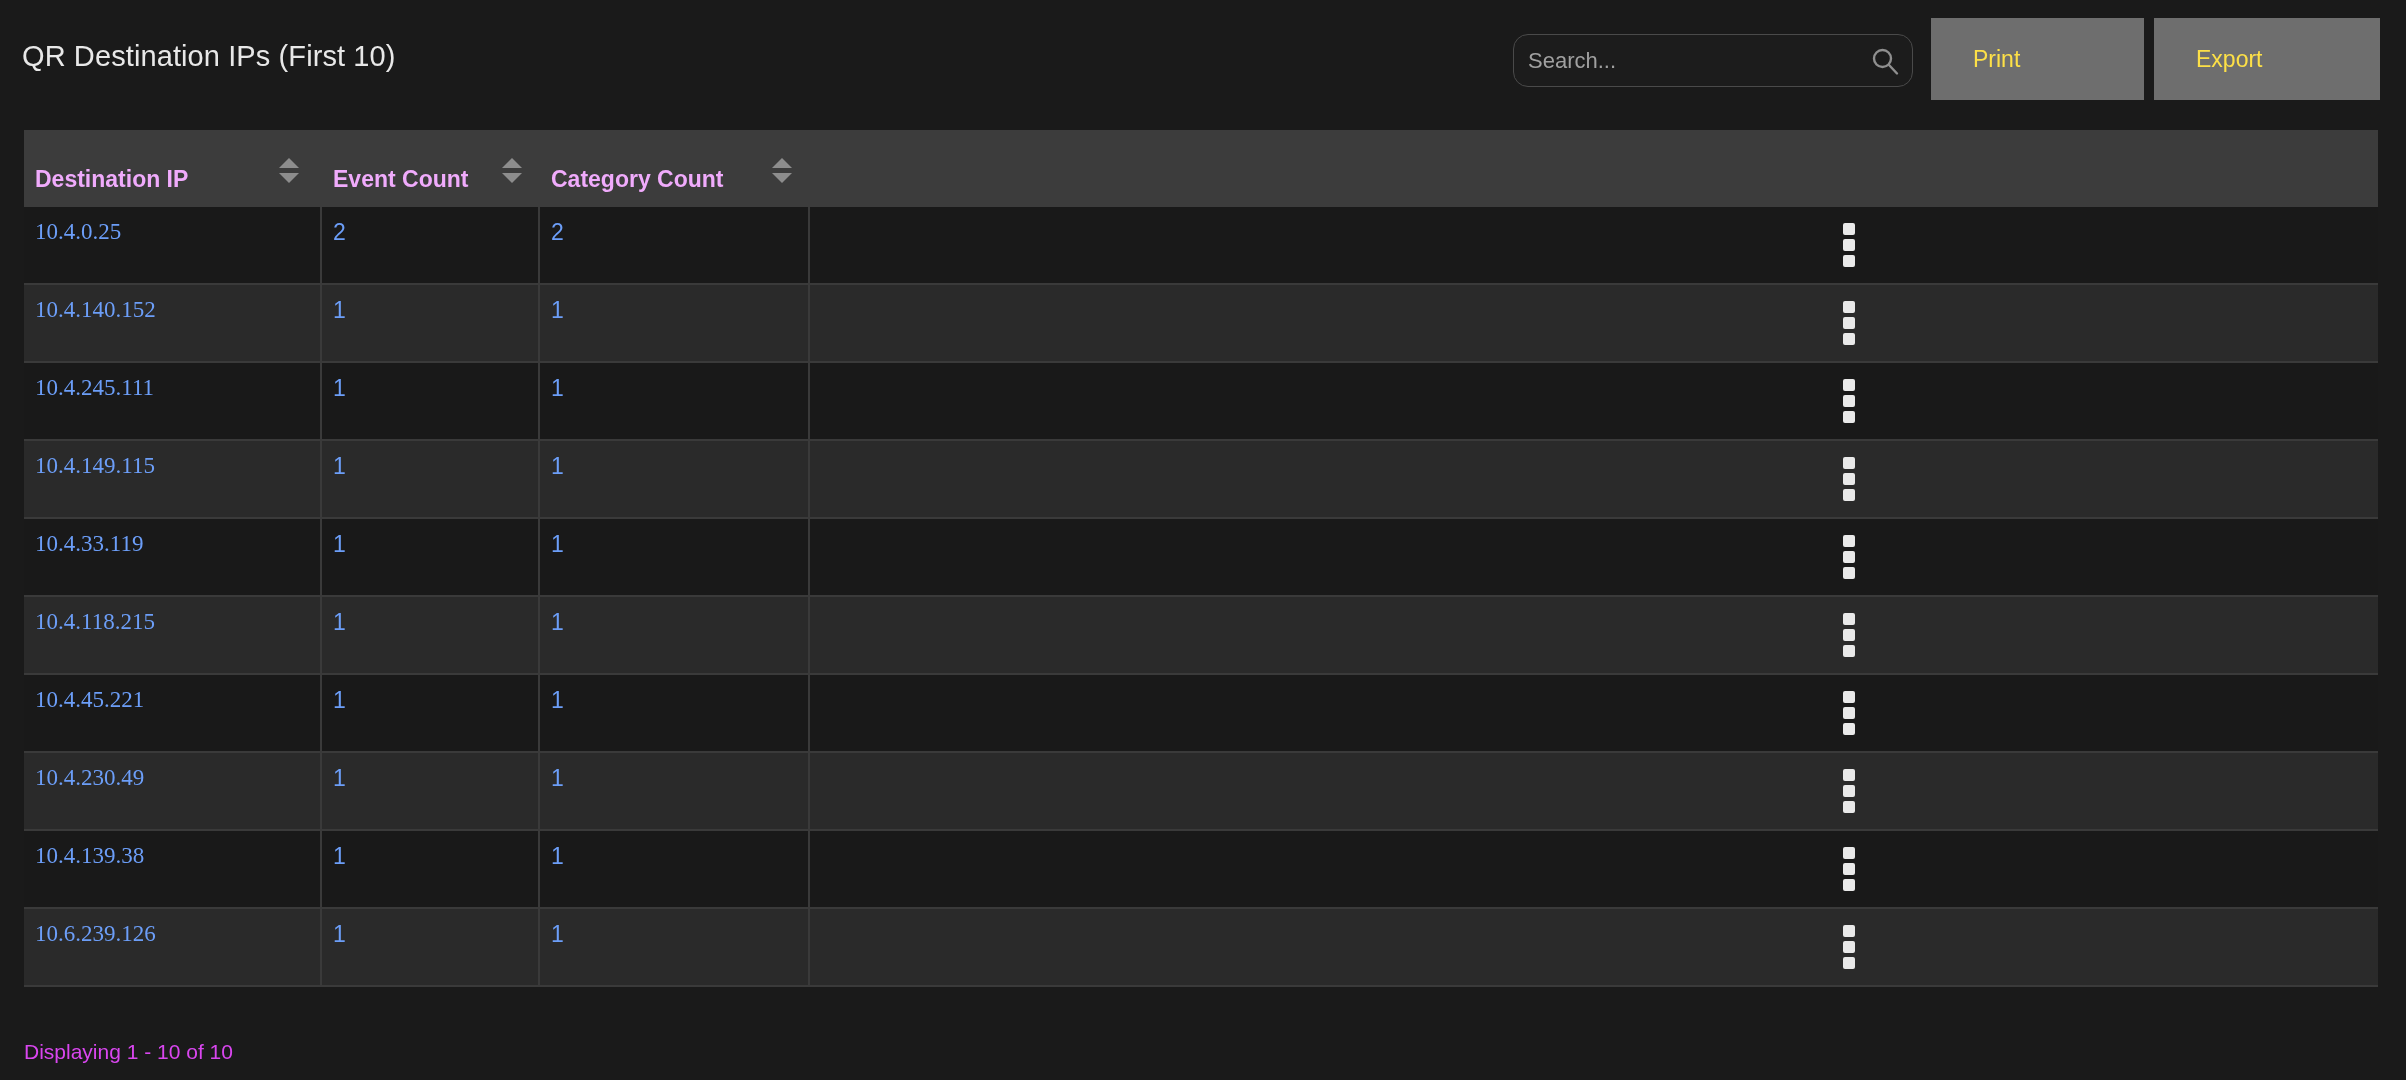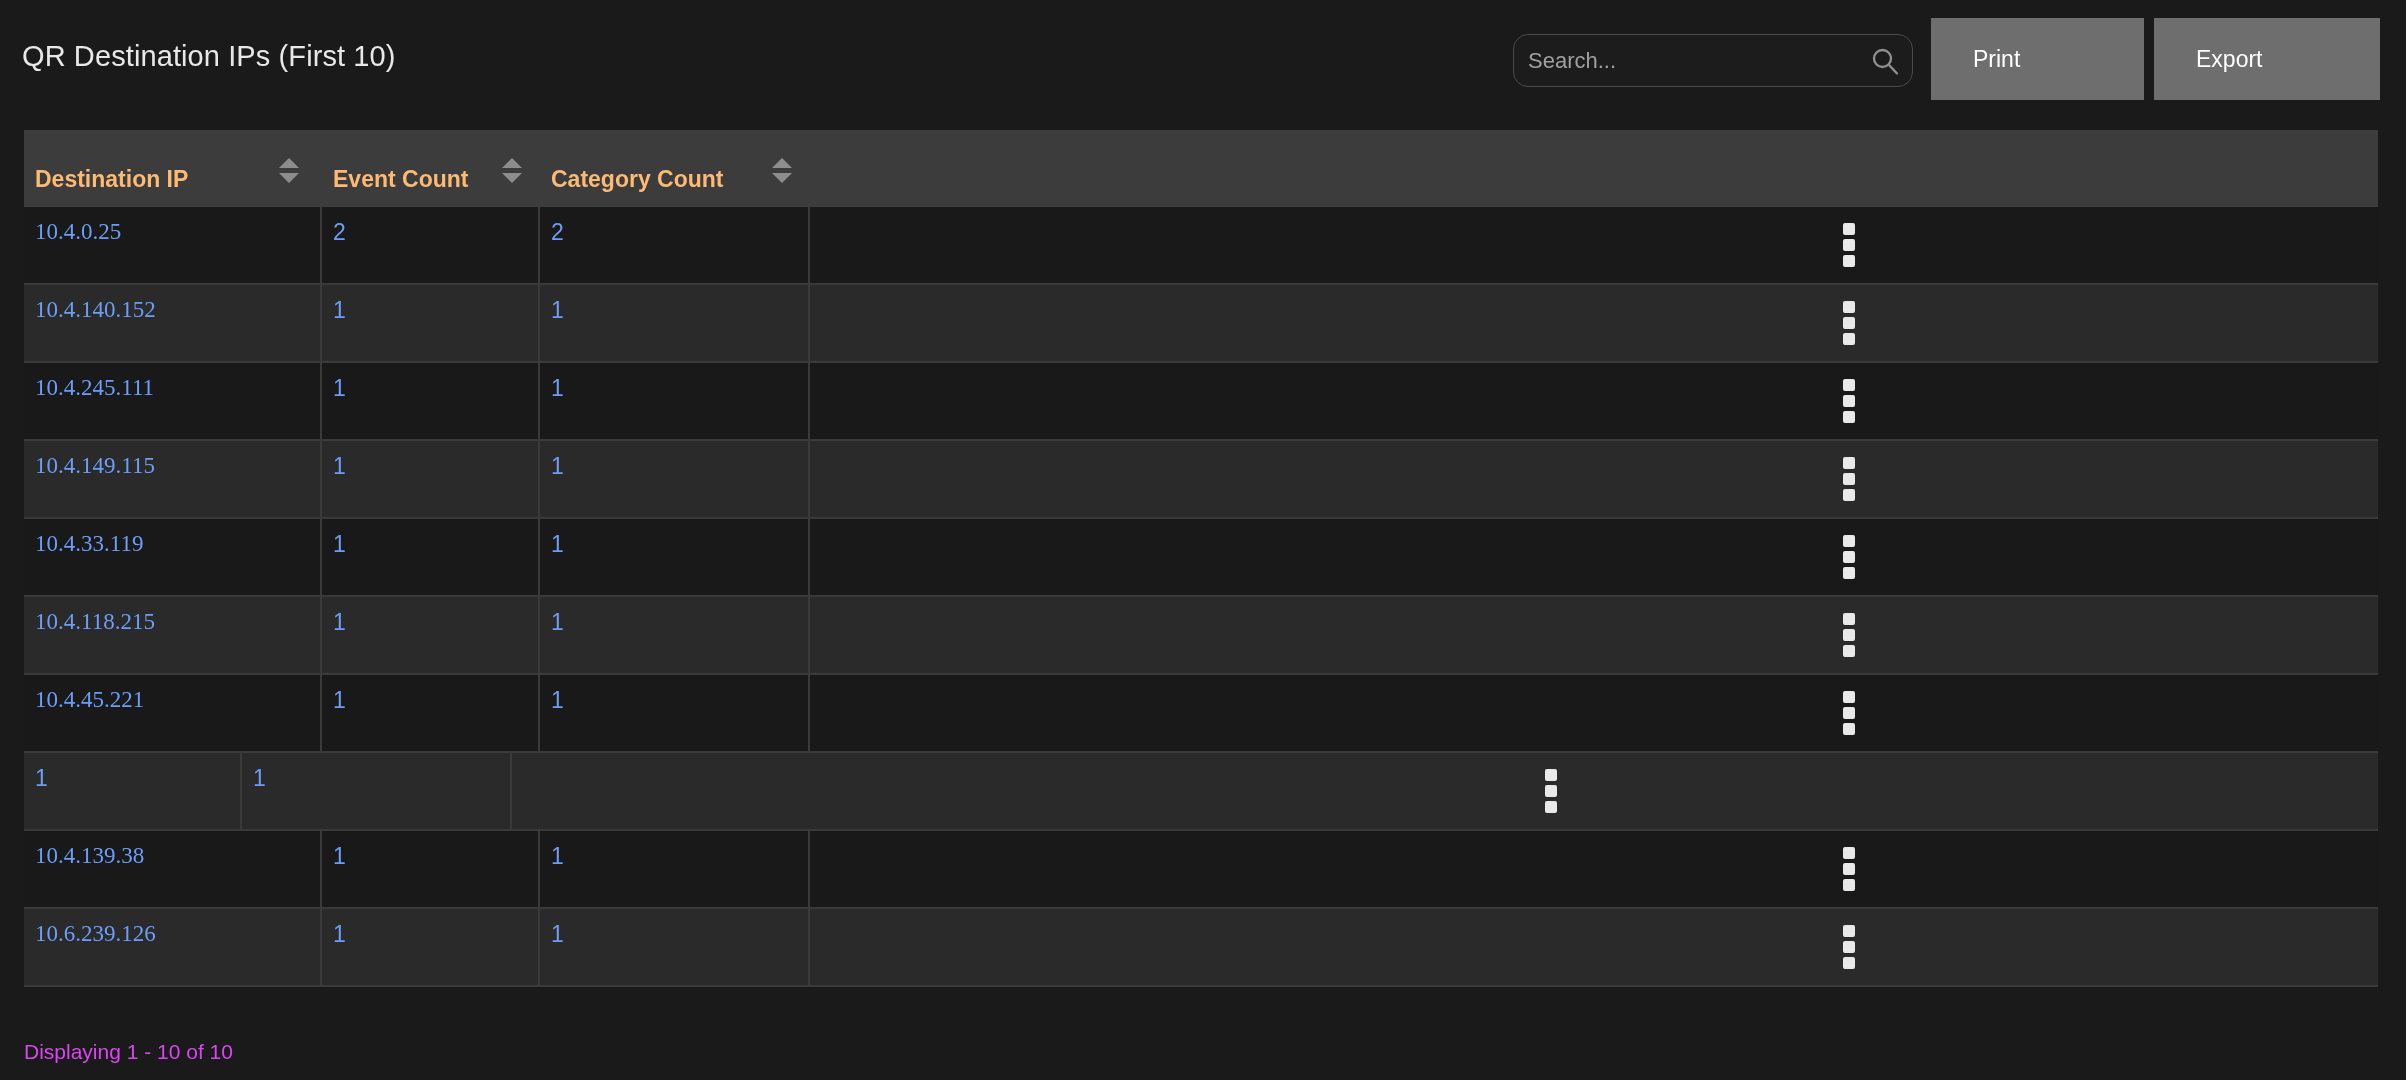--- a/index.html
+++ b/index.html
@@ -72,21 +72,21 @@
     height: 30px;
     pointer-events: none;
   }
 
   .tb-btn {
     position: absolute;
     top: 18px;
     height: 82px;
     background: #6e6e6e;
     border: none;
-    color: #ffffff;
+    color: #fde047;
     font-family: "Liberation Sans", sans-serif;
     font-size: 23px;
     text-align: left;
     padding-left: 42px;
     cursor: pointer;
   }
   .tb-btn.print  { left: 1931px; width: 213px; }
   .tb-btn.export { left: 2154px; width: 226px; }
 
   
@@ -108,21 +108,21 @@
     position: relative;
     height: 77px;
     display: flex;
     align-items: center;
     padding-top: 22px;
     box-sizing: border-box;
   }
   .th-label {
     font-size: 23px;
     font-weight: bold;
-    color: #fdba74;
+    color: #f0abfc;
     white-space: nowrap;
     text-align: right;
   }
   .th.c1 { width: 298px; padding-left: 11px; }
   .th.c2 { width: 218px; padding-left: 11px; }
   .th.c3 { width: 270px; padding-left: 11px; }
   .th.c4 { flex: 1; }
 
   .sort-icon {
     position: absolute;
@@ -337,20 +337,21 @@
           <div class="td c3">1</div>
           <div class="td c4">
             <div class="kebab">
               <span></span>
               <span></span>
               <span></span>
             </div>
           </div>
         </div>
         <div class="row even">
+          <div class="td c1">10.4.230.49</div>
           <div class="td c2">1</div>
           <div class="td c3">1</div>
           <div class="td c4">
             <div class="kebab">
               <span></span>
               <span></span>
               <span></span>
             </div>
           </div>
         </div>

